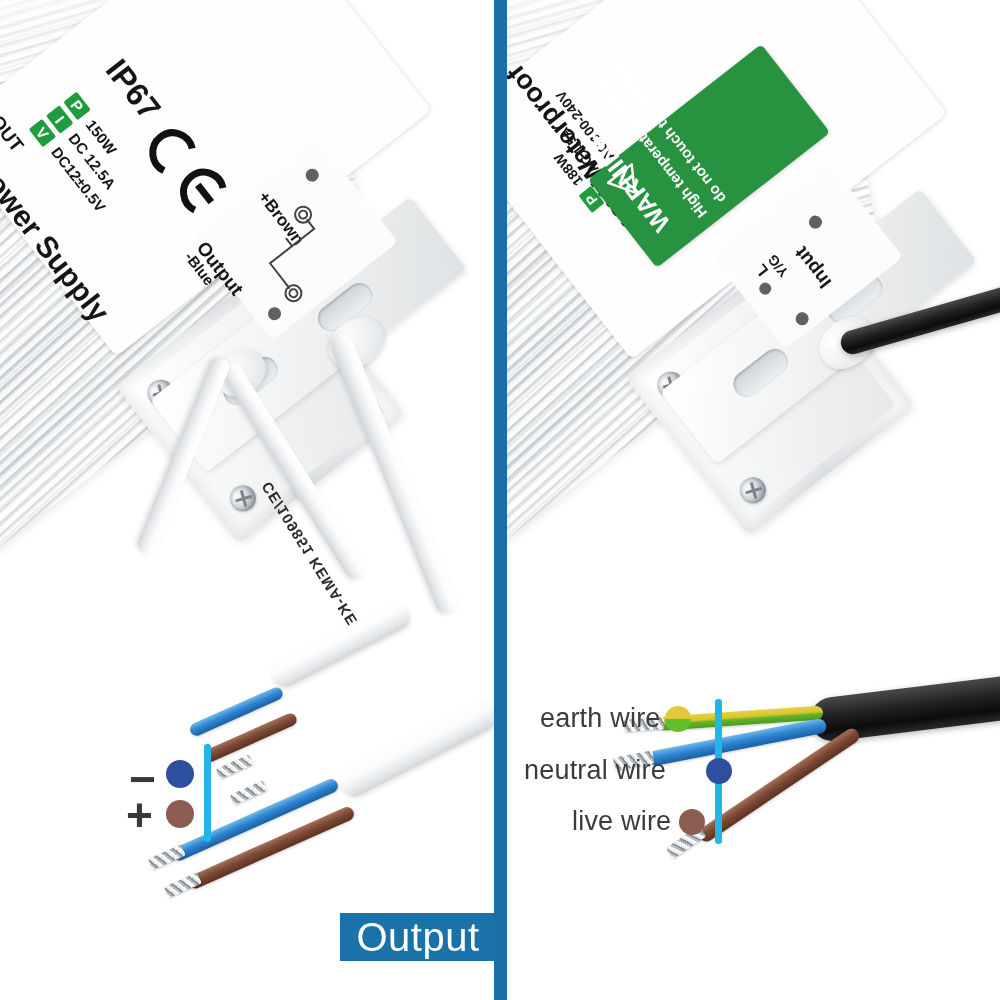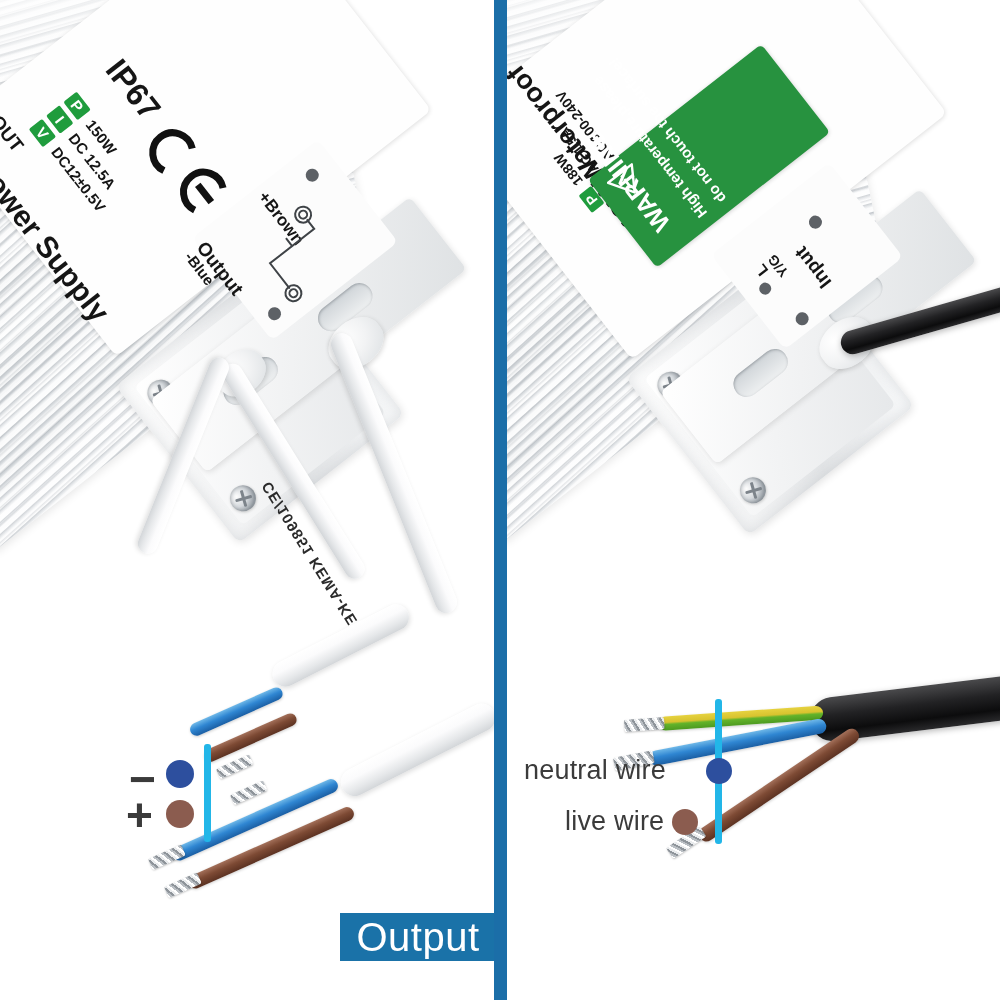--- a/index.html
+++ b/index.html
@@ -337,27 +337,31 @@
     <div class="tinned" style="left:124px;top:720px;width:40px;height:12px;transform:rotate(-4deg);transform-origin:0 0;"></div>
 
     <div class="wire cond-blue" style="left:148px;top:752px;width:180px;height:15px;transform:rotate(-11deg);transform-origin:0 0;"></div>
     <div class="tinned" style="left:113px;top:758px;width:40px;height:13px;transform:rotate(-11deg);transform-origin:0 0;"></div>
 
     <div class="wire cond-brown" style="left:196px;top:832px;width:190px;height:15px;transform:rotate(-34deg);transform-origin:0 0;"></div>
     <div class="tinned" style="left:166px;top:848px;width:40px;height:13px;transform:rotate(-34deg);transform-origin:0 0;"></div>
 
     <div class="cyan-bar" style="left:215px;top:699px;height:145px;"></div>
 
+    <div class="legend-row" style="left:40px;top:703px;">
+      <span class="legend-txt">earth wire</span>
+      <span class="dot dot-yg" style="width:26px;height:26px;margin-left:4px;"></span>
+    </div>
 
     <div class="legend-row" style="left:24px;top:755px;gap:36px;">
       <span class="legend-txt">neutral wire</span>
       <span class="dot dot-blue" style="width:26px;height:26px;margin-left:4px;"></span>
     </div>
 
-    <div class="legend-row" style="left:65px;top:806px;text-align:right;">
+    <div class="legend-row" style="left:72px;top:806px;text-align:right;">
       <span class="legend-txt">live wire</span>
       <span class="dot dot-brown" style="width:26px;height:26px;margin-left:8px;"></span>
     </div>
 
   </div>
 
   <div class="divider" style="left:494px;"></div>
 
 </div>
 

